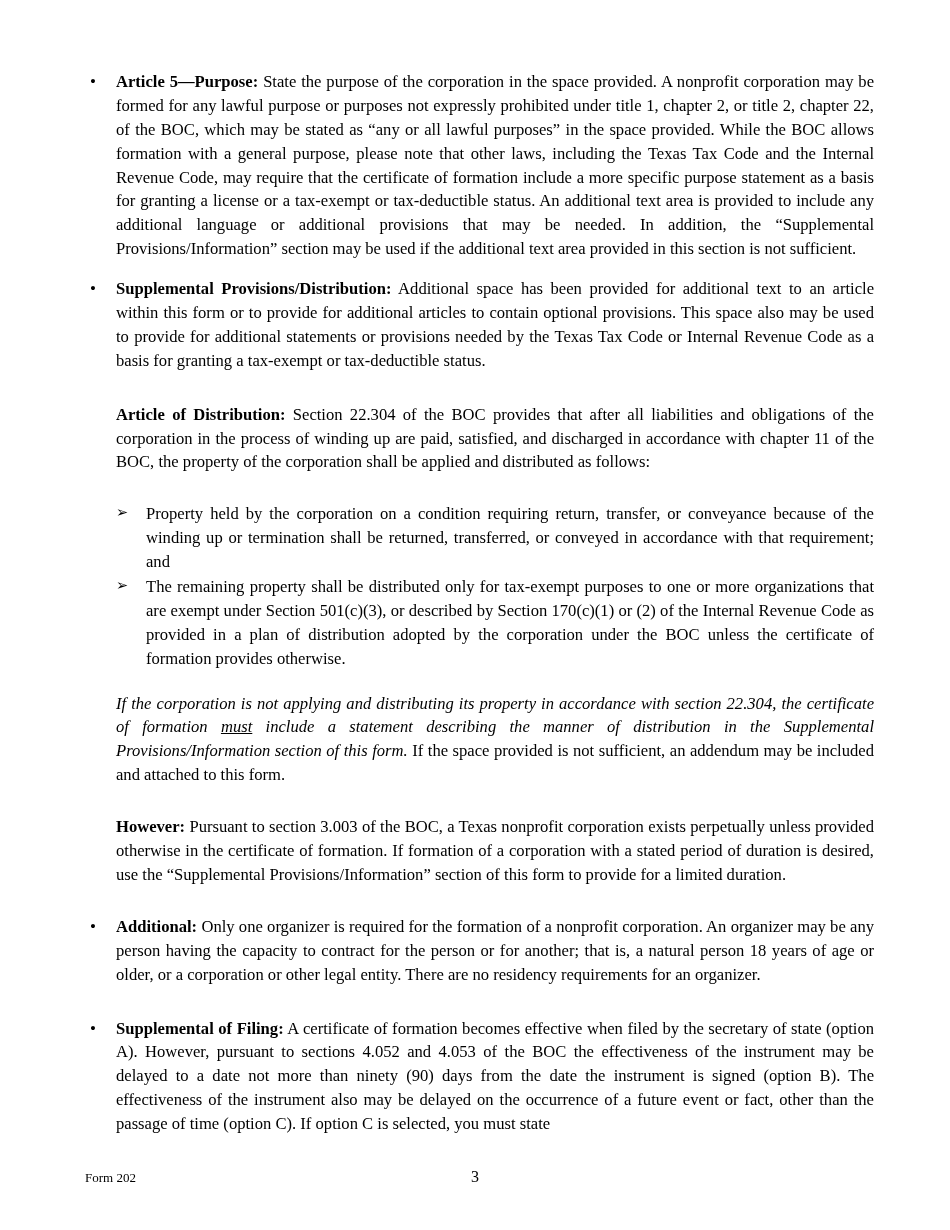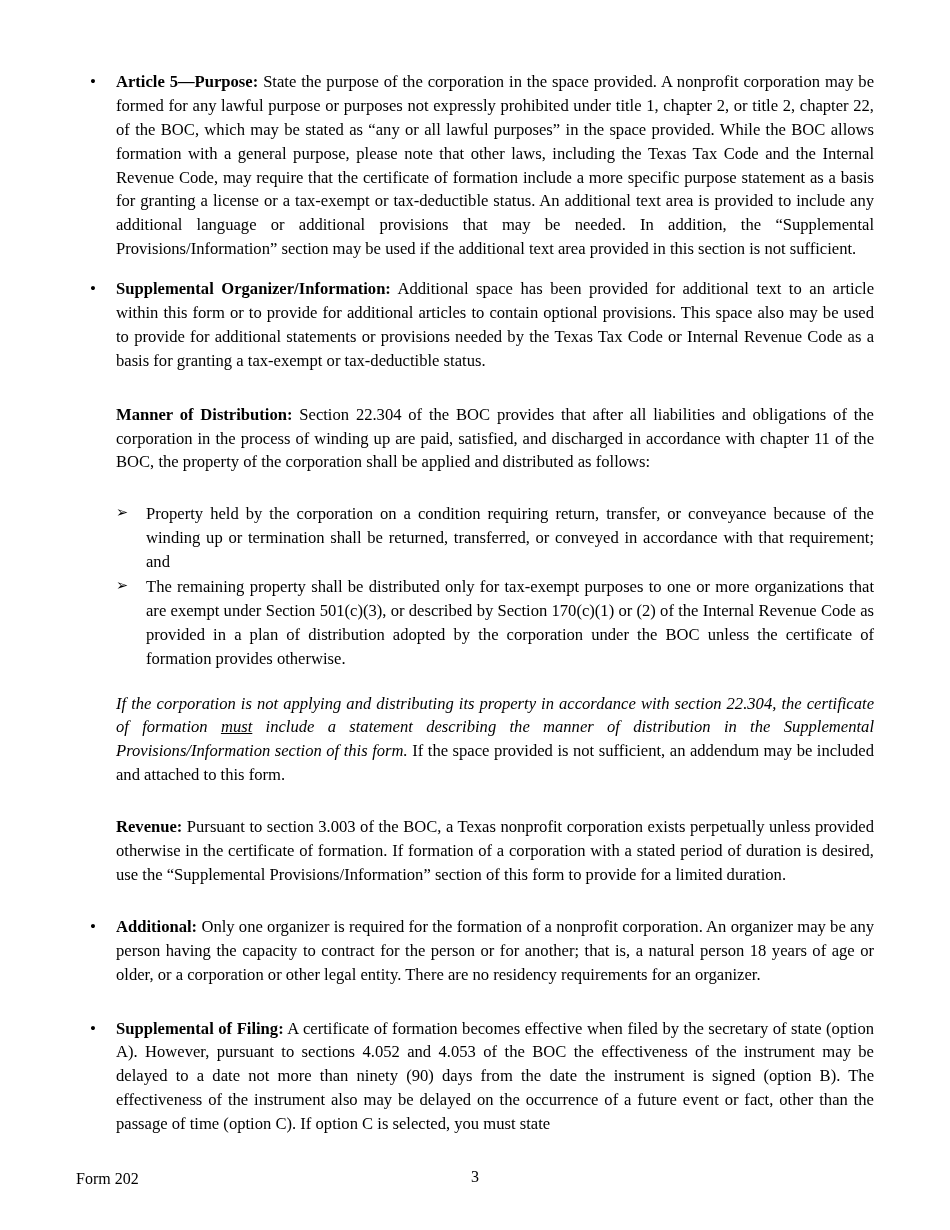--- a/index.html
+++ b/index.html
@@ -64,23 +64,23 @@
   
   .footer {
     position: absolute;
     left: 76px;
     right: 76px;
     bottom: 40px;
     height: 20px;
   }
   .footer-left {
     position: absolute;
-    left: 0;
+    left: 9px;
     top: 0;
-    font-size: 16px;
+    font-size: 13px;
   }
   .footer-center {
     position: absolute;
     left: 0;
     right: 0;
     top: -2px;
     text-align: center;
     font-size: 16px;
   }
 </style>
@@ -91,28 +91,28 @@
   <div class="doc-body">
 
     <div class="bullet-item">
       <span class="bullet-mark">•</span>
       <span class="bold">Article 5—Purpose:</span>
       <span>State the purpose of the corporation in the space provided.  A nonprofit corporation may be formed for any lawful purpose or purposes not expressly prohibited under title 1, chapter 2, or title 2, chapter 22, of the BOC, which may be stated as “any or all lawful purposes” in the space provided.  While the BOC allows formation with a general purpose, please note that other laws, including the Texas Tax Code and the Internal Revenue Code, may require that the certificate of formation include a more specific purpose statement as a basis for granting a license or a tax-exempt or tax-deductible status.  An additional text area is provided to include any additional language or additional provisions that may be needed.   In addition, the “Supplemental Provisions/Information” section may be used if the additional text area provided in this section is not sufficient.</span>
     </div>
 
     <div class="bullet-item">
       <span class="bullet-mark">•</span>
-      <span class="bold">Supplemental Organizer/Information:</span>
+      <span class="bold">Supplemental Provisions/Distribution:</span>
       <span>Additional space has been provided for additional text to an article within this form or to provide for additional articles to contain optional provisions.  This space also may be used to provide for additional statements or provisions needed by the Texas Tax Code or Internal Revenue Code as a basis for granting a tax-exempt or tax-deductible status.</span>
     </div>
 
     <div class="spacer-sm"></div>
 
     <div class="indent-block">
-      <span class="bold">Manner of Distribution:</span>
+      <span class="bold">Article of Distribution:</span>
       <span>Section 22.304 of the BOC provides that after all liabilities and obligations of the corporation in the process of winding up are paid, satisfied, and discharged in accordance with chapter 11 of the BOC, the property of the corporation shall be applied and distributed as follows:</span>
     </div>
 
     <div class="spacer-sm"></div>
 
     <div>
       <div class="arrow-item">
         <span class="arrow-mark">➢</span>
         <span>Property held by the corporation on a condition requiring return, transfer, or conveyance because of the winding up or termination shall be returned, transferred, or conveyed in accordance with that requirement; and</span>
       </div>
@@ -124,21 +124,21 @@
 
     <div class="spacer-md"></div>
 
     <div class="indent-block">
       <span class="ital">If the corporation is not applying and distributing its property in accordance with section 22.304, the certificate of formation </span><span class="ital uline">must</span><span class="ital"> include a statement describing the manner of distribution in the Supplemental Provisions/Information section of this form.</span><span>  If the space provided is not sufficient, an addendum may be included and attached to this form.</span>
     </div>
 
     <div class="spacer-sm"></div>
 
     <div class="indent-block">
-      <span class="bold">Revenue:</span>
+      <span class="bold">However:</span>
       <span>Pursuant to section 3.003 of the BOC, a Texas nonprofit corporation exists perpetually unless provided otherwise in the certificate of formation.  If formation of a corporation with a stated period of duration is desired, use the “Supplemental Provisions/Information” section of this form to provide for a limited duration.</span>
     </div>
 
     <div class="spacer-sm"></div>
 
     <div class="bullet-item">
       <span class="bullet-mark">•</span>
       <span class="bold">Additional:</span>
       <span>Only one organizer is required for the formation of a nonprofit corporation.  An organizer may be any person having the capacity to contract for the person or for another; that is, a natural person 18 years of age or older, or a corporation or other legal entity.  There are no residency requirements for an organizer.</span>
     </div>

